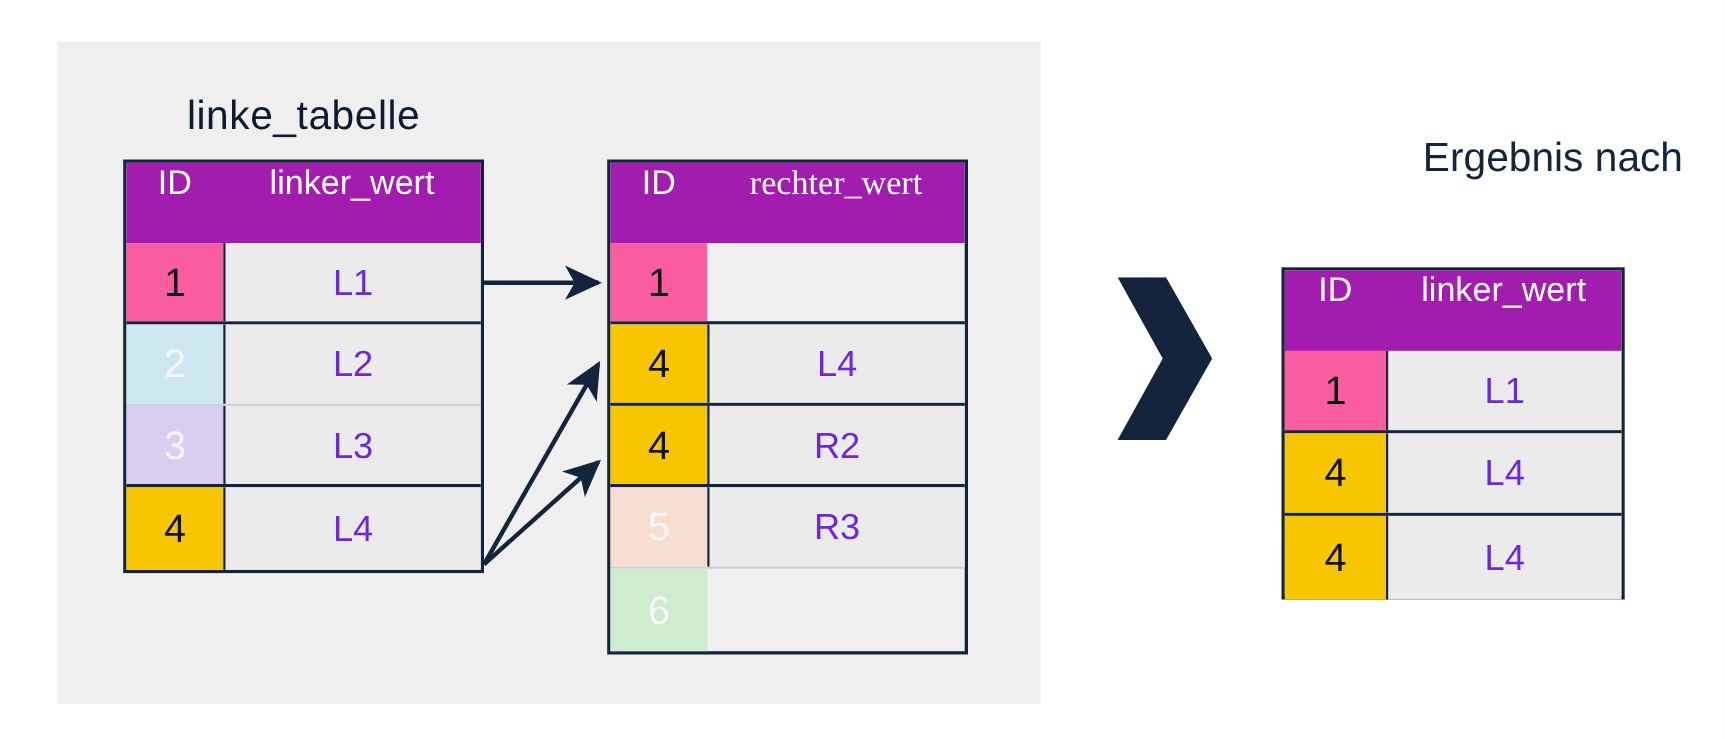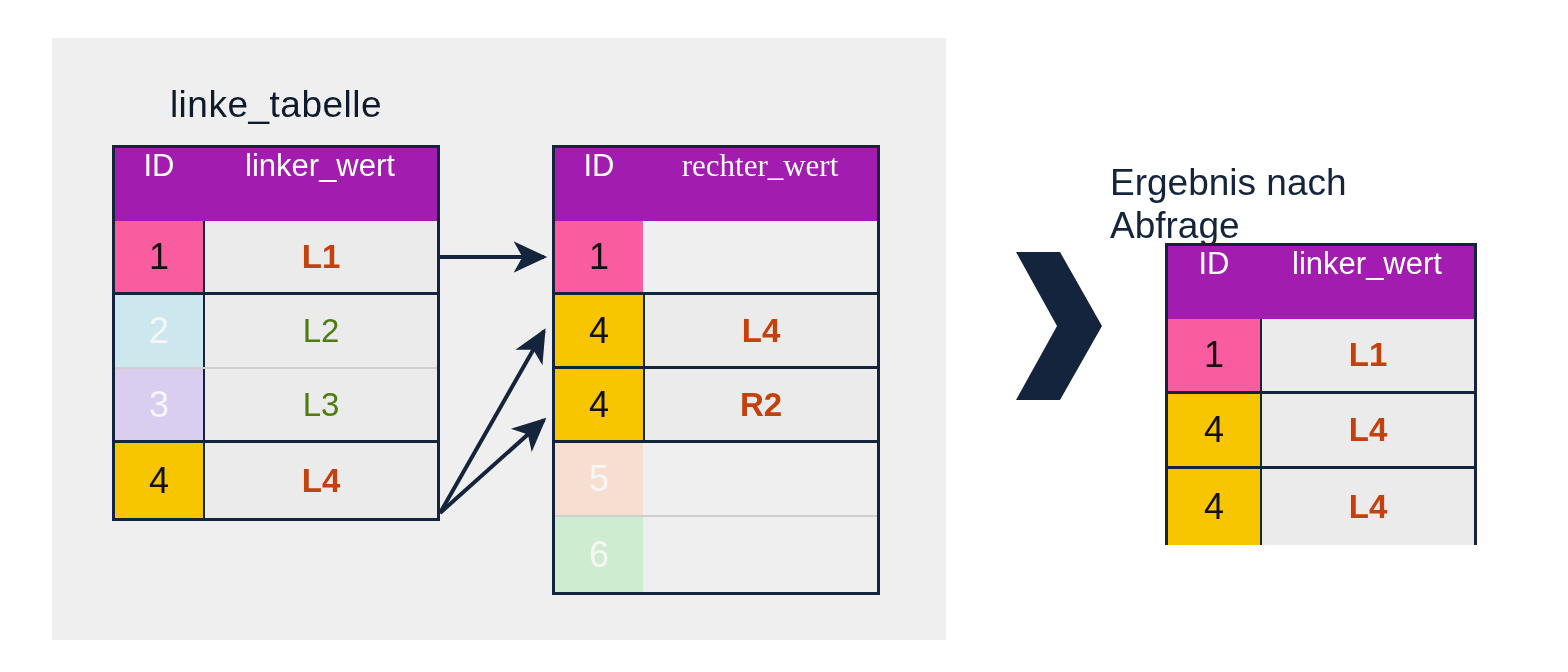--- a/index.html
+++ b/index.html
@@ -37,37 +37,37 @@
   .cid{
     display:flex;align-items:center;justify-content:center;
     font-size:36px;box-sizing:border-box;
   }
   .cval{
     flex:1;display:flex;align-items:center;justify-content:center;
     font-size:33px;background:#ebebeb;box-sizing:border-box;
     border-left:2px solid #14243c;
   }
   .row.hi   .cid{color:#111111;}
-  .row.hi   .cval{color:#c2410c;font-weight:bold;}
-  .row.dim  .cval{color:#4d7c0f;}
+  .row.hi   .cval{color:#6d28d9;}
+  .row.dim  .cval{color:#6d28d9;}
   .row.dim  .cid{color:#f6f6f6;}
   .row.sep-strong{border-bottom:3px solid #14243c;}
   .row.sep-weak{border-bottom:2px solid #cfcfcf;}
   .row.last{border-bottom:none;}
 
   
   .cid.pinkc{color:#ffffff;}
 
   
   svg.arrows{position:absolute;left:0;top:0;width:1568px;height:672px;overflow:visible;}
 
   
   .res-title{
-    position:absolute;text-align:left;font-size:37px;color:#14243c;
-    line-height:1.16;width:420px;margin-top:40px;
+    position:absolute;text-align:right;font-size:37px;color:#14243c;
+    line-height:1.16;width:420px;
   }
 </style>
 </head>
 <body>
 
 <div id="stage">
 
   <div class="panel"></div>
 
   <div class="tbl-title" style="left:112px;top:84px;width:328px;">linke_tabelle</div>
@@ -115,20 +115,21 @@
       <div class="cval">L4</div>
     </div>
 
     <div class="row hi sep-strong" style="height:74px;">
       <div class="cid" style="width:88px;background:#f7c600;">4</div>
       <div class="cval">R2</div>
     </div>
 
     <div class="row dim sep-weak" style="height:74px;">
       <div class="cid" style="width:88px;background:#f6ded1;">5</div>
+      <div class="cval">R3</div>
     </div>
 
     <div class="row dim last" style="height:75px;">
       <div class="cid" style="width:88px;background:#cdecd0;">6</div>
     </div>
   </div>
 
   <svg class="arrows" viewBox="0 0 1568 672">
     <defs>
       <marker id="ah" markerWidth="9" markerHeight="9" refX="7.6" refY="4.5" orient="auto" markerUnits="strokeWidth">
@@ -142,21 +143,20 @@
 
     <line x1="440" y1="513" x2="544" y2="420" stroke="#14243c" stroke-width="4" marker-end="url(#ah)"></line>
   </svg>
 
   <svg style="position:absolute;left:1010px;top:252px;width:92px;height:148px;" viewBox="0 0 92 148">
     <path d="M6,0 L47,74 L6,148 L50,148 L92,74 L50,0 Z" fill="#14243c"></path>
   </svg>
 
   <div class="res-title" style="left:1110px;top:122px;">
     <div>Ergebnis nach</div>
-    <div>Abfrage</div>
   </div>
 
   <div class="tbl" id="result-table" style="left:1165px;top:243px;width:312px;height:302px;">
     <div class="thead" style="height:73px;">
       <div class="th" style="width:92px;">ID</div>
       <div class="th" style="flex:1;">linker_wert</div>
     </div>
 
     <div class="row hi sep-strong" style="height:75px;">
       <div class="cid pinkc" style="width:92px;background:#fa5d9f;">1</div>

